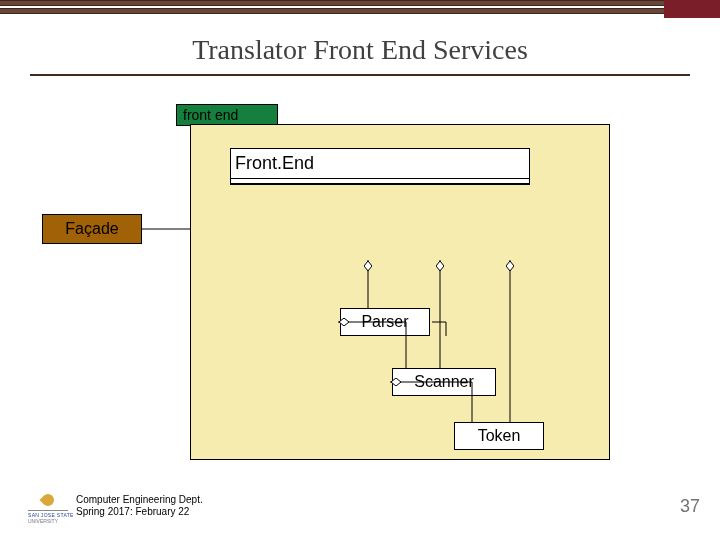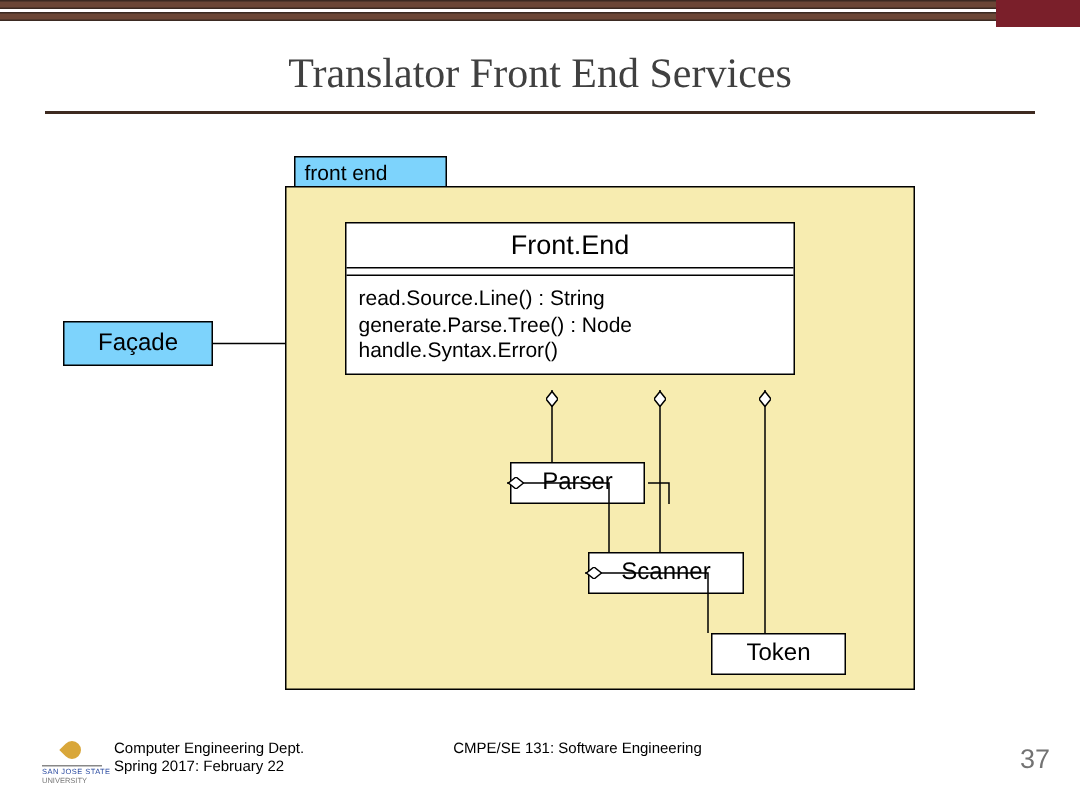--- a/index.html
+++ b/index.html
@@ -48,52 +48,52 @@
   
   .pkg {
     position: absolute;
     left: 190px; top: 124px;
     width: 420px; height: 336px;
     background: #f7ecb0;
     border: 1px solid #000;
   }
   .pkg-tab {
     position: absolute;
-    left: 196px; top: 104px;
+    left: 176px; top: 104px;
     width: 102px; height: 22px;
-    background: #7dd3fc;
+    background: #15803d;
     border: 1px solid #000;
     font-size: 14px;
     padding: 2px 6px 0 6px;
   }
   
   .facade {
     position: absolute;
     left: 42px; top: 214px;
     width: 100px; height: 30px;
-    background: #7dd3fc;
+    background: #a16207;
     border: 1px solid #000;
     text-align: center;
     font-size: 16px;
     line-height: 28px;
   }
   svg.connector {
     position: absolute;
     left: 0; top: 0;
     width: 720px; height: 540px;
     pointer-events: none;
   }
   
   .cls {
     position: absolute;
     background: #fff;
     border: 1px solid #000;
   }
   .cls-name {
-    text-align: center;
+    text-align: left;
     font-size: 18px;
     padding: 4px 4px 2px;
   }
   .cls-sep {
     border-top: 1px solid #000;
     margin-top: 2px;
   }
   .cls-body {
     font-size: 14px;
     padding: 6px 8px;
@@ -179,30 +179,25 @@
 
 <div class="pkg-tab">front end</div>
 <div class="pkg"></div>
 
 <div class="facade">Façade</div>
 
 <div class="cls" style="left:230px; top:148px; width:300px;">
   <div class="cls-name">Front.End</div>
   <div class="cls-sep"></div>
   <div class="cls-sep" style="margin-top:4px"></div>
-  <div class="cls-body">
-    <div>read.Source.Line() : String</div>
-    <div>generate.Parse.Tree() : Node</div>
-    <div>handle.Syntax.Error()</div>
-  </div>
 </div>
 
 <div class="sub-box" style="left:340px; top:308px; width:90px;">Parser</div>
 <div class="sub-box" style="left:392px; top:368px; width:104px;">Scanner</div>
-<div class="sub-box" style="left:454px; top:422px; width:90px;margin-left:20px;">Token</div>
+<div class="sub-box" style="left:454px; top:422px; width:90px;">Token</div>
 
 <svg class="connector">
   <defs>
     <marker id="diamond" markerWidth="12" markerHeight="8" refX="11" refY="4" orient="auto">
       <polygon points="0,4 5,0 10,4 5,8" fill="#fff" stroke="#000" stroke-width="1"></polygon>
     </marker>
   </defs>
 
   <line x1="142" y1="229" x2="190" y2="229" stroke="#000" stroke-width="1"></line>
 
@@ -224,15 +219,14 @@
   <div class="bar"></div>
   <div class="txt1">SAN JOSE STATE</div>
   <div class="txt2">UNIVERSITY</div>
 </div>
 
 <div class="footer-left">
   <div>Computer Engineering Dept.</div>
   <div>Spring 2017: February 22</div>
 </div>
 <div class="footer-center">
-  <div>CMPE/SE 131: Software Engineering</div>
 </div>
 <div class="page-num">37</div>
 
 </body></html>

